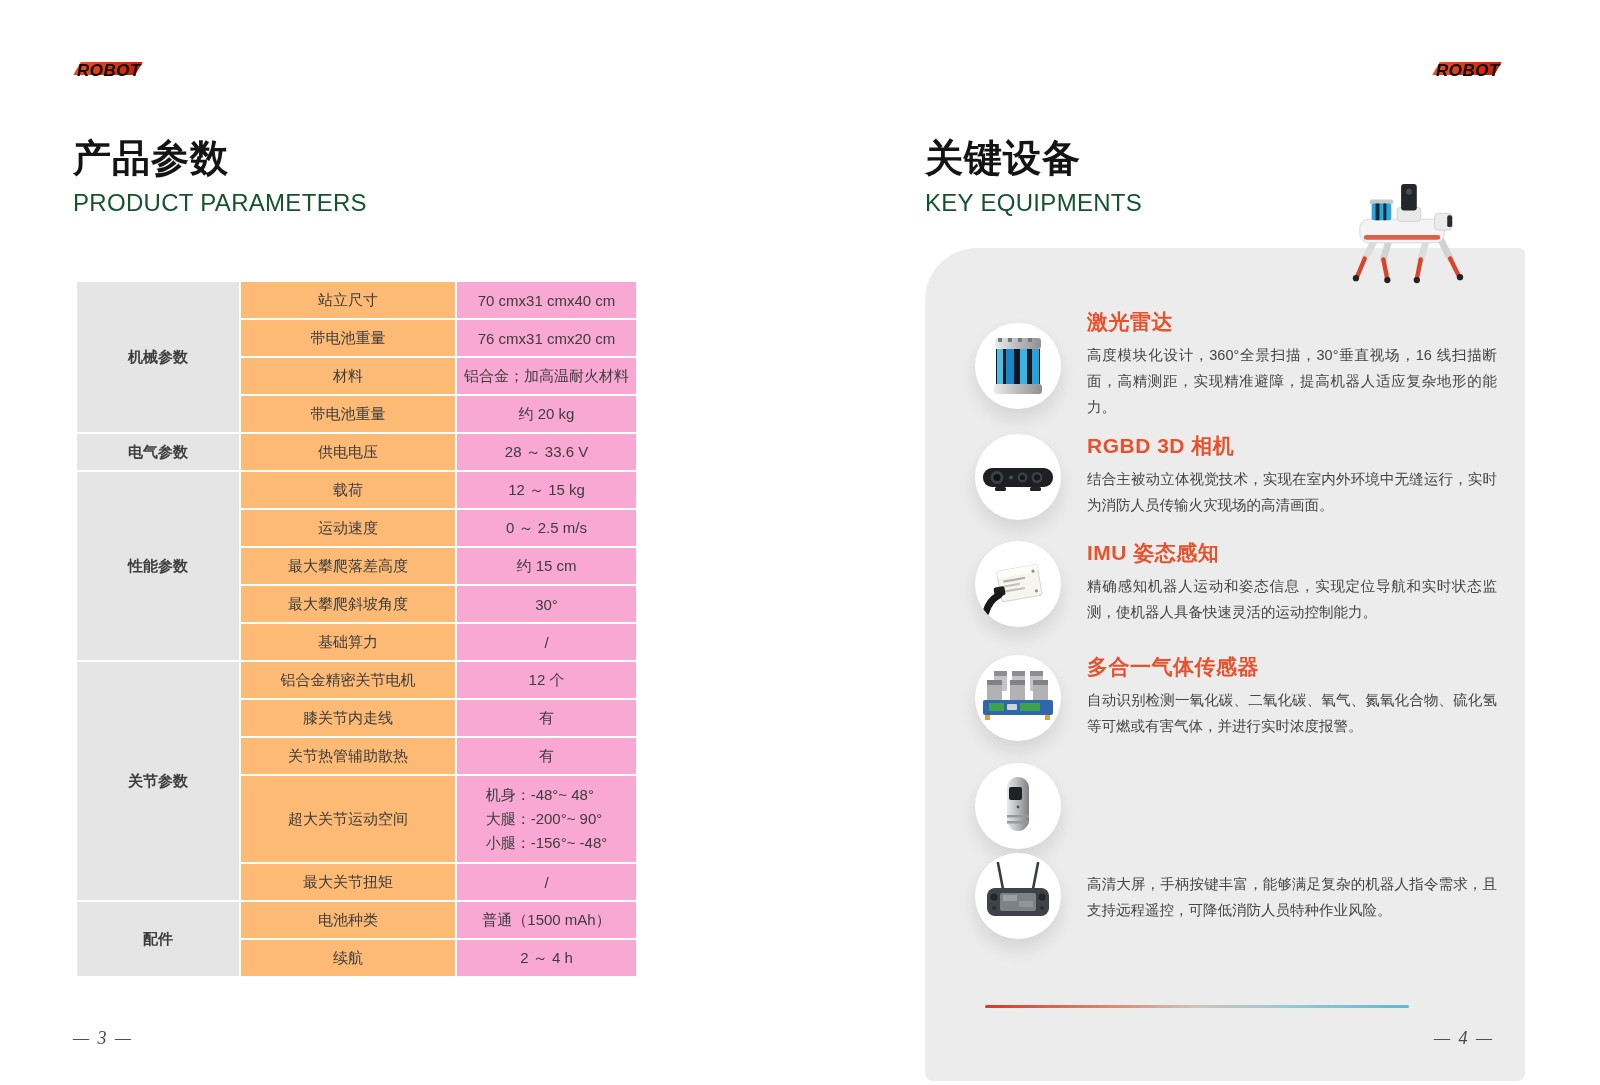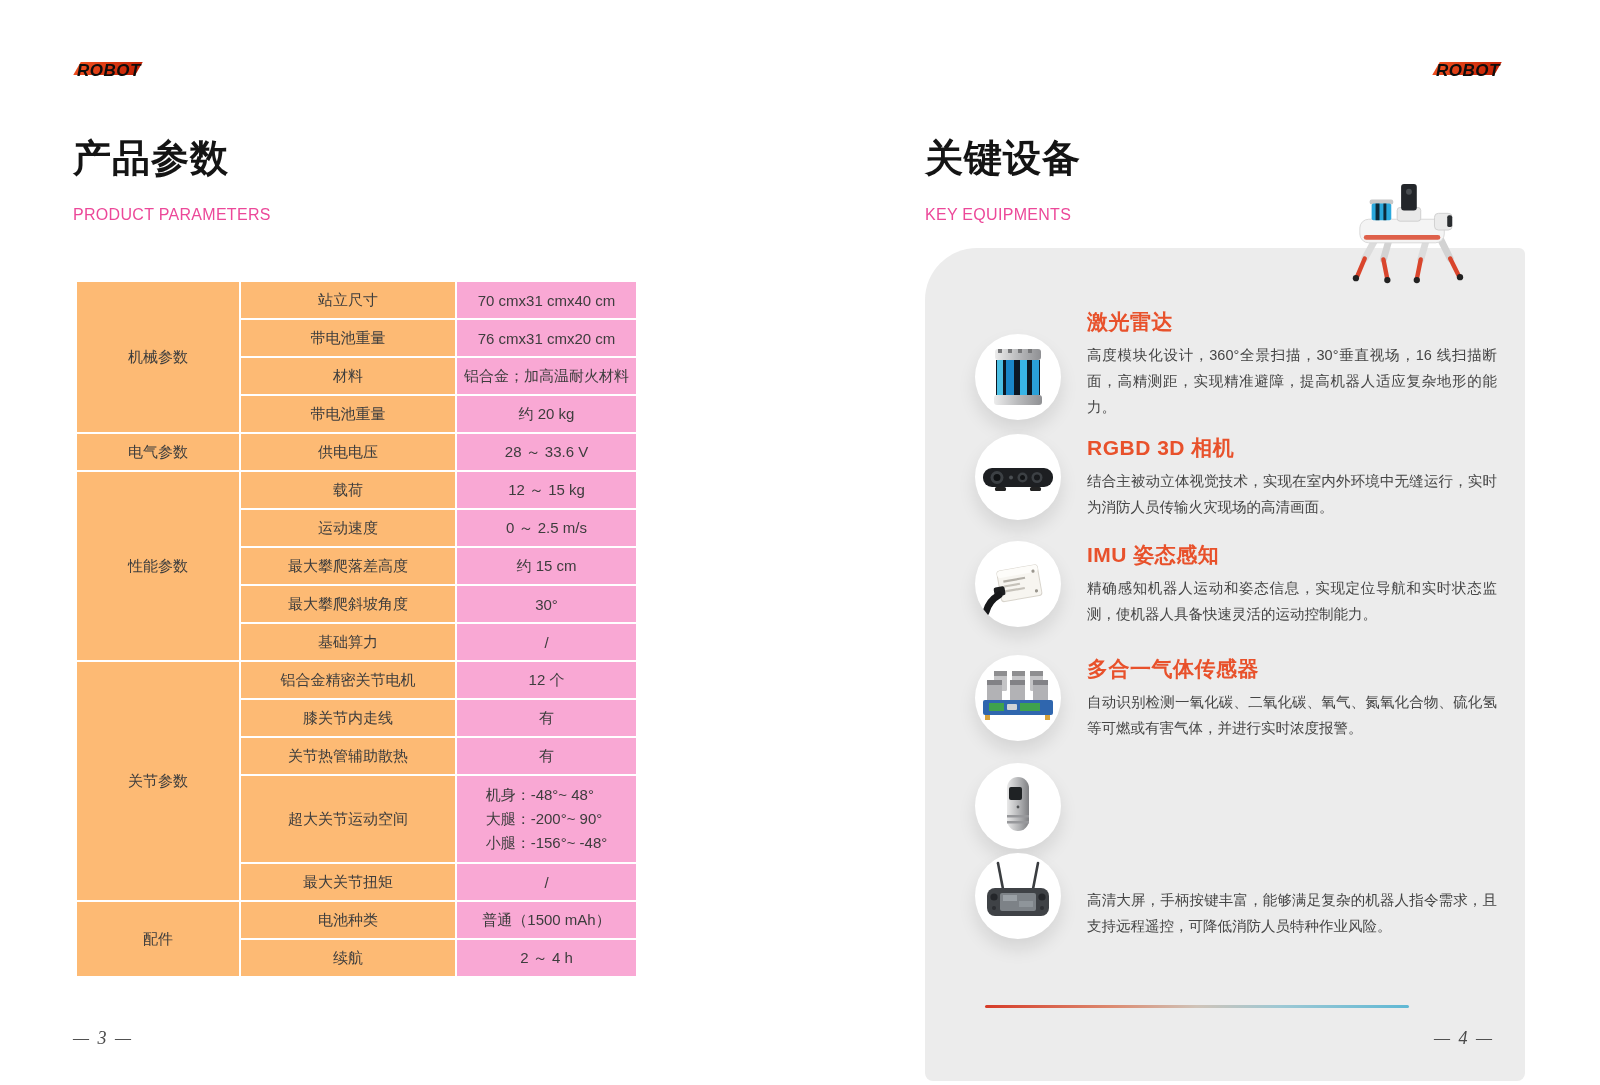--- a/index.html
+++ b/index.html
@@ -17,36 +17,36 @@
   .logo-swoosh{position:absolute;left:2px;top:2px;width:62px;height:13px;
     background:linear-gradient(100deg,#ef5020,#c32105);transform:skewX(-30deg)}
   .logo-text{position:absolute;left:2px;top:0;font-style:italic;font-weight:900;
     font-size:17px;line-height:22px;color:#0d0d0d;letter-spacing:.5px}
 
   
   .page-header{position:absolute;top:133px}
   #header-left{left:73px}
   #header-right{left:925px}
   .page-title{margin:0;font-size:38px;font-weight:900;color:#141414;letter-spacing:1px}
-  .page-subtitle{font-size:16px;color:#ec4899;margin-top:22px;letter-spacing:.3px}
+  .page-subtitle{font-size:24px;color:#14532d;margin-top:5px;letter-spacing:.3px}
 
   
   #spec-table{position:absolute;left:75px;top:280px;width:563px;
     border-collapse:separate;border-spacing:2px;table-layout:fixed}
   #spec-table td{font-size:15px;color:#3d3d3d;text-align:center;padding:0 6px;height:36px}
-  .group-cell{background:#fdba74;width:150px;font-weight:400;color:#333}
+  .group-cell{background:#e5e5e5;width:150px;font-weight:700;color:#333}
   .label-cell{background:#fdba74;width:202px}
   .value-cell{background:#f9a8d4}
   .multiline{white-space:pre-line;display:inline-block;text-align:left;line-height:1.6;padding:7px 0}
 
   
   .panel{position:absolute;left:925px;top:248px;width:600px;height:833px;
     background:#ececec;border-radius:52px 6px 8px 8px}
   .equip-list{position:absolute;left:50px;top:60px;width:524px}
-  .equip-item{display:flex;gap:26px;align-items:flex-end}
+  .equip-item{display:flex;gap:26px;align-items:center}
   .equip-item:nth-of-type(1){margin-bottom:10px}
   .equip-item:nth-of-type(2){margin-bottom:17px}
   .equip-item:nth-of-type(3){margin-bottom:24px}
   .equip-item:nth-of-type(4){margin-bottom:18px}
   .equip-item:nth-of-type(5){margin-bottom:0}
   .equip-icon{width:86px;height:86px;flex:0 0 86px;border-radius:50%;background:#fff;
     box-shadow:0 10px 18px rgba(0,0,0,.10);margin-top:4px;overflow:hidden}
   .equip-icon svg{display:block;width:86px;height:86px}
   .equip-text{width:410px}
   .equip-title{font-size:21px;font-weight:700;color:#e8512b;letter-spacing:.5px}

